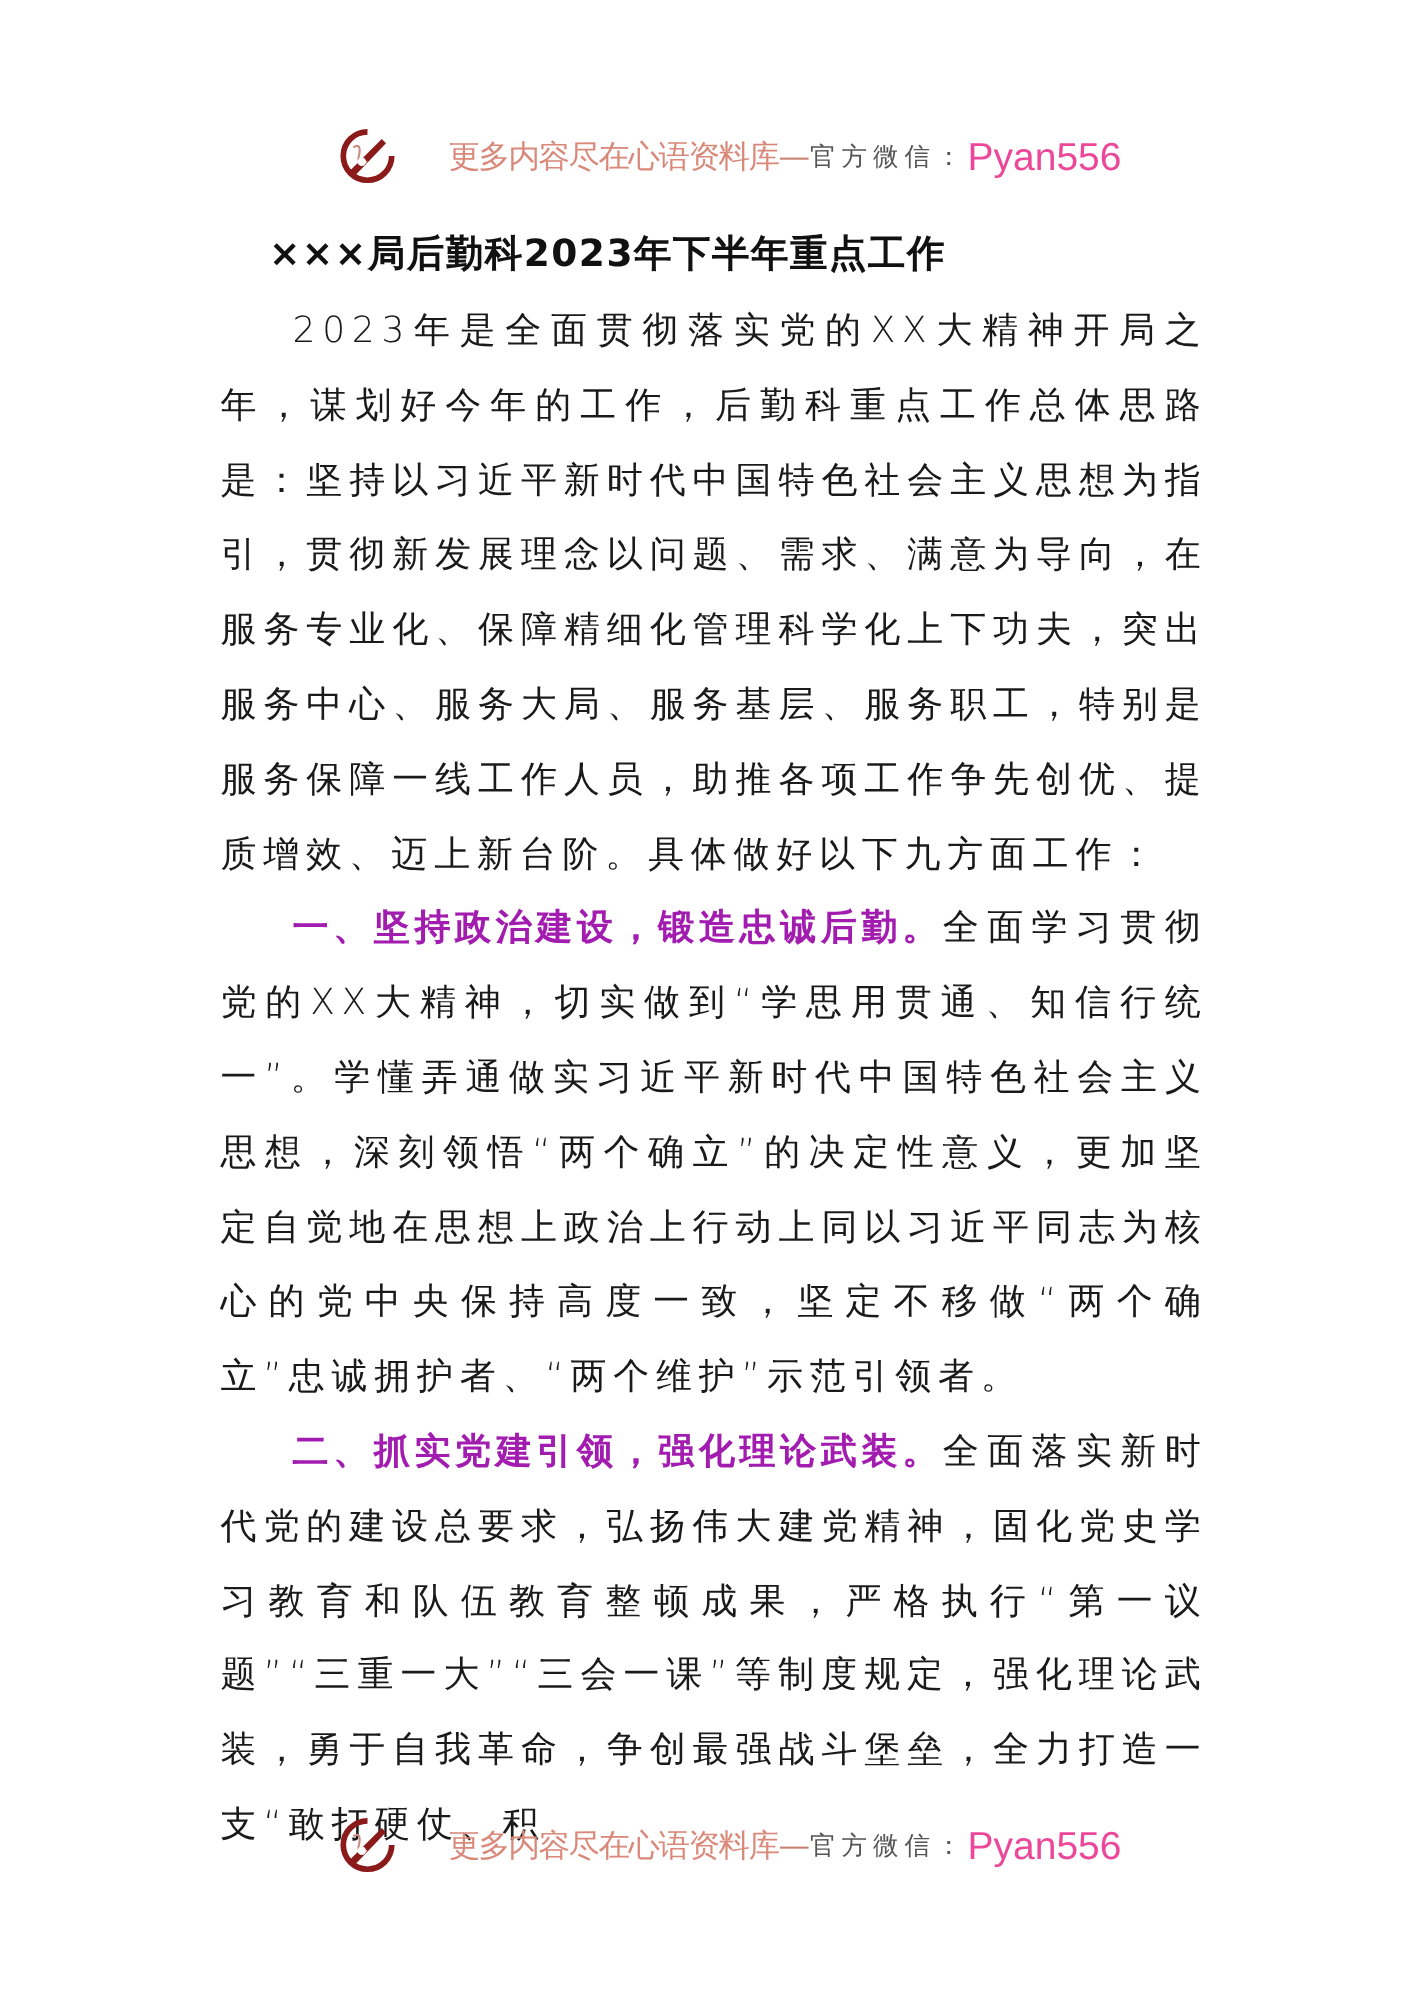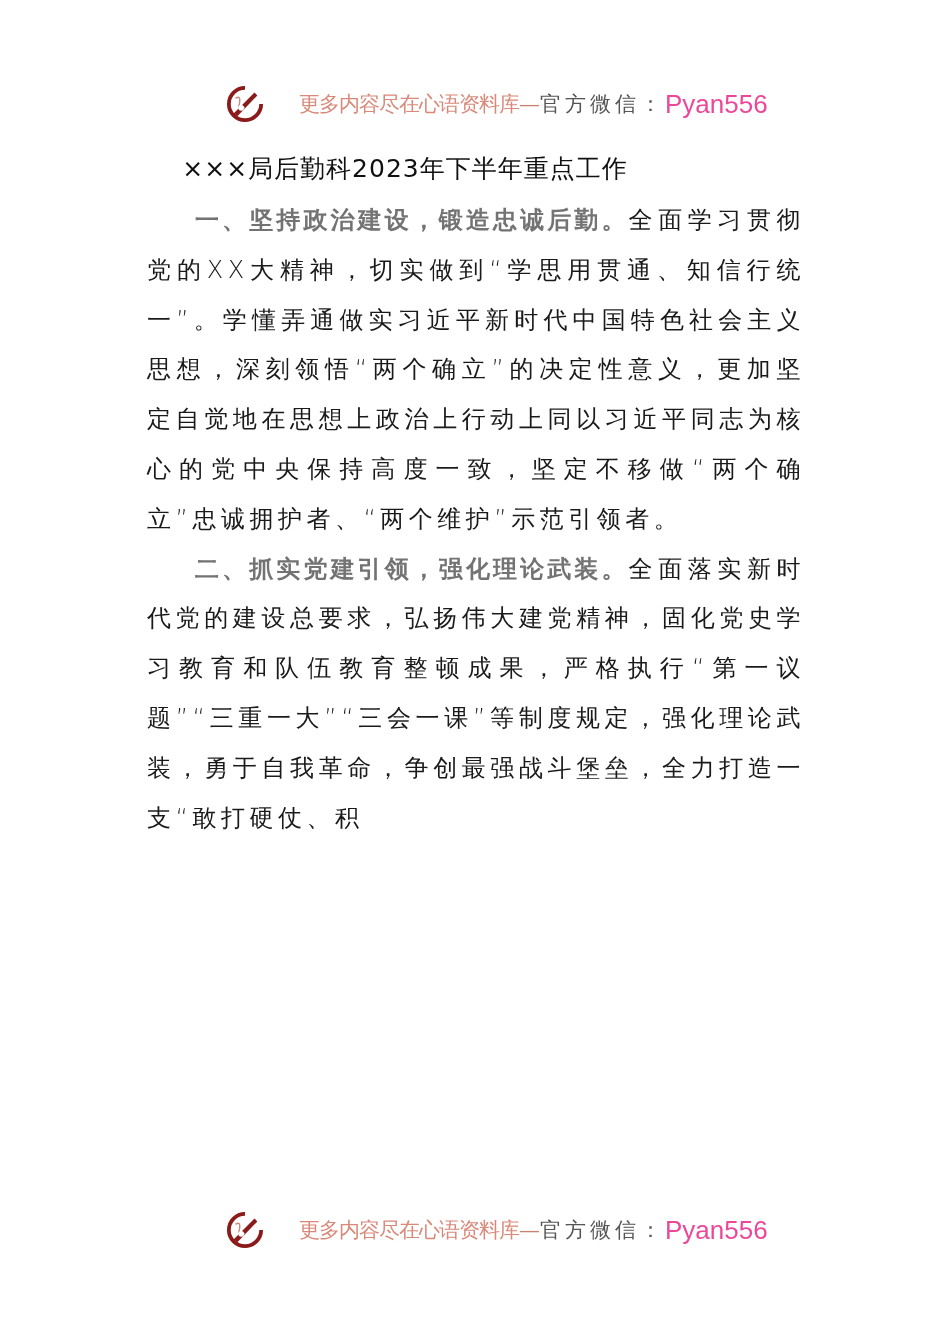--- a/index.html
+++ b/index.html
@@ -4,48 +4,49 @@
 <style>
   html, body { margin: 0; padding: 0; background: #ffffff; }
   body { width: 950px; height: 1344px; position: relative; overflow: hidden;
          font-family: "DejaVu Serif", "Liberation Serif", serif; color: #111; }
   .watermark { position: absolute; left: 226px; height: 44px; display: flex; align-items: center; white-space: nowrap; }
   .watermark.top { top: 82px; }
   .watermark.bottom { top: 1208px; }
   .wm-logo { width: 38px; height: 38px; margin-right: 2px; }
   .wm-red { color: #d9897a; font-size: 21px; font-family: "DejaVu Serif", serif; letter-spacing: -1px; margin-left: 33px; }
   .wm-dash { color: #c88070; font-size: 21px; }
-  .wm-gray { color: #555; font-size: 21px; font-family: Liberation Mono, monospace; letter-spacing: 4px; }
+  .wm-gray { color: #555; font-size: 17px; font-family: Liberation Mono, monospace; letter-spacing: 4px; }
   .wm-id { color: #ec4899; font-size: 26px; font-family: "Liberation Sans", sans-serif; }
   .title { position: absolute; top: 152px; left: 0; width: 810px; text-align: center;
-           font-size: 25px; font-weight: normal; font-family: "DejaVu Sans", sans-serif; letter-spacing: 1px; }
+           font-size: 25px; font-weight: bold; font-family: "DejaVu Sans", sans-serif; letter-spacing: 1px; }
   .content { position: absolute; left: 147px; top: 196px; width: 658px; }
   .para { font-size: 24px; line-height: 49.8px; margin: 0; text-align: justify; text-justify: inter-character;
           letter-spacing: 4.5px; text-indent: 48px; font-family: "DejaVu Sans", sans-serif; font-weight: 300; color: #1a1a1a; }
-  .heading { font-weight: bold; letter-spacing: 2px; color: #737373; }
+  .heading { font-weight: bold; letter-spacing: 2px; color: #a21caf; }
 </style>
 </head>
 <body>
 
 <div class="watermark top">
   <svg class="wm-logo" viewBox="0 0 40 40">
     <path d="M20 3 A17 17 0 1 0 37 20" fill="none" stroke="#8b1a1a" stroke-width="4"></path>
     <path d="M8 30 L30 8 L33 11 L12 33 Z" fill="#8b1a1a"></path>
     <path d="M10 14 Q16 10 14 20 Q12 26 20 24" fill="none" stroke="#c98a80" stroke-width="1.5"></path>
     <circle cx="16" cy="24" r="3" fill="#fff"></circle>
   </svg>
   <span class="wm-red">更多内容尽在心语资料库</span>
   <span class="wm-dash">—</span>
   <span class="wm-gray">官方微信：</span>
   <span class="wm-id">Pyan556</span>
 </div>
 
 <div class="title">×××局后勤科2023年下半年重点工作</div>
 
 <div class="content">
+  <p class="para">2023年是全面贯彻落实党的XX大精神开局之年，谋划好今年的工作，后勤科重点工作总体思路是：坚持以习近平新时代中国特色社会主义思想为指引，贯彻新发展理念以问题、需求、满意为导向，在服务专业化、保障精细化管理科学化上下功夫，突出服务中心、服务大局、服务基层、服务职工，特别是服务保障一线工作人员，助推各项工作争先创优、提质增效、迈上新台阶。具体做好以下九方面工作：</p>
   <p class="para"><span class="heading">一、坚持政治建设，锻造忠诚后勤。</span><span>全面学习贯彻党的XX大精神，切实做到“学思用贯通、知信行统一”。学懂弄通做实习近平新时代中国特色社会主义思想，深刻领悟“两个确立”的决定性意义，更加坚定自觉地在思想上政治上行动上同以习近平同志为核心的党中央保持高度一致，坚定不移做“两个确立”忠诚拥护者、“两个维护”示范引领者。</span></p>
   <p class="para"><span class="heading">二、抓实党建引领，强化理论武装。</span><span>全面落实新时代党的建设总要求，弘扬伟大建党精神，固化党史学习教育和队伍教育整顿成果，严格执行“第一议题”“三重一大”“三会一课”等制度规定，强化理论武装，勇于自我革命，争创最强战斗堡垒，全力打造一支“敢打硬仗、积</span></p>
 </div>
 
 <div class="watermark bottom">
   <svg class="wm-logo" viewBox="0 0 40 40">
     <path d="M20 3 A17 17 0 1 0 37 20" fill="none" stroke="#8b1a1a" stroke-width="4"></path>
     <path d="M8 30 L30 8 L33 11 L12 33 Z" fill="#8b1a1a"></path>
     <path d="M10 14 Q16 10 14 20 Q12 26 20 24" fill="none" stroke="#c98a80" stroke-width="1.5"></path>
     <circle cx="16" cy="24" r="3" fill="#fff"></circle>

